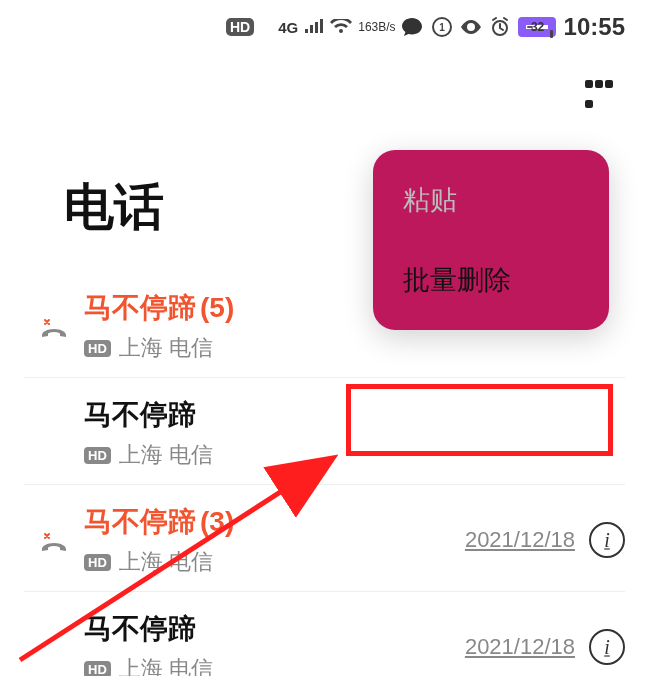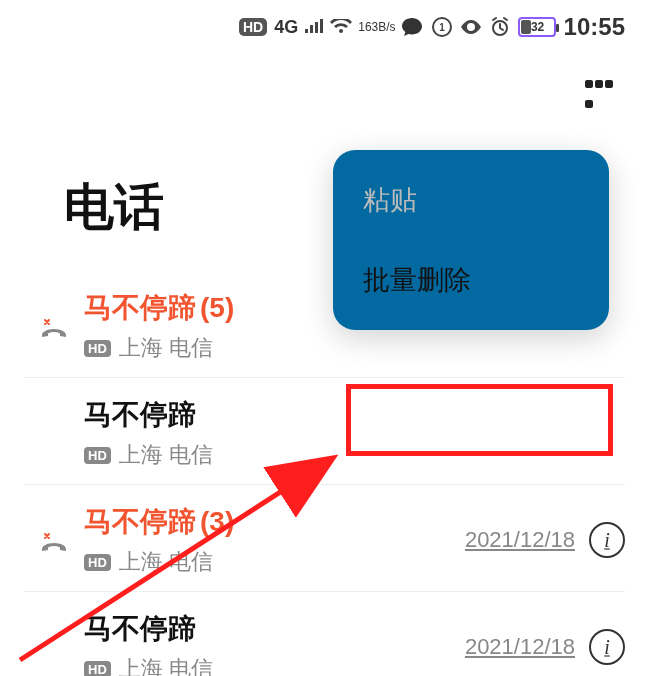--- a/index.html
+++ b/index.html
@@ -4,24 +4,24 @@
 <style>
   * { box-sizing: border-box; margin: 0; padding: 0; }
   html, body { width: 655px; height: 676px; font-family: -apple-system, "PingFang SC", "Helvetica Neue", Arial, sans-serif; background: #fff; color: #111; }
   .screen { width: 655px; height: 676px; position: relative; background: #fff; border-radius: 40px; overflow: hidden; }
 
   
   .status-bar { height: 54px; display: flex; justify-content: flex-end; align-items: center; padding: 0 30px 0 0; font-size: 20px; gap: 10px; color: #333; }
   .status-left { display: flex; align-items: center; gap: 6px; font-weight: 500; }
   .status-right { display: flex; align-items: center; gap: 8px; font-weight: 600; font-size: 24px; }
   .hd-badge { background: #555; color: #fff; border-radius: 5px; padding: 1px 4px; font-size: 14px; font-weight: 700; }
-  .net-type { font-size: 18px; font-weight: 600; margin-left: 1px; }
+  .net-type { font-size: 15px; font-weight: 600; margin-left: 18px; }
   .rate-stack { display: flex; flex-direction: row; line-height: 1; font-size: 12px; align-items: flex-start; }
   .sb-icon { display: inline-flex; align-items: center; justify-content: center; }
-  .battery { border: 2px solid #8b5cf6; border-radius: 4px; width: 38px; height: 20px; display: inline-flex; align-items: center; position: relative; font-size: 11px; justify-content: flex-start; padding-left: 2px; }
+  .battery { border: 8px solid #8b5cf6; border-radius: 4px; width: 38px; height: 20px; display: inline-flex; align-items: center; position: relative; font-size: 11px; justify-content: flex-start; padding-left: 2px; }
   .battery::after { content:""; position:absolute; right:-5px; top:5px; width:3px; height:8px; background:#444; border-radius:1px; }
   .battery-fill { position:absolute; left:1px; top:1px; bottom:1px; width:30%; background:#555; border-radius:2px; }
   .battery-num { position: relative; z-index:1; font-weight:700; color:#333; width:100%; text-align:center; font-size:12px; }
 
   
   .top-actions { height: 80px; display:flex; justify-content: flex-end; align-items: center; padding-right: 36px; }
   .more-dots { width: 40px; height: 40px; display:flex; flex-wrap: wrap; justify-content: space-between; align-content: space-between; padding: 6px; cursor: pointer; }
   .more-dots span { width: 8px; height: 8px; background:#222; border-radius: 2px; }
 
   
@@ -34,21 +34,21 @@
   .call-icon-col { width: 60px; display:flex; justify-content:center; align-items:flex-start; padding-top:4px; }
   .call-main { flex:1; }
   .call-name { font-size: 28px; font-weight: 600; display:flex; align-items: baseline; gap:4px; }
   .call-name.missed { color: #f1542f; }
   .call-sub { display:flex; align-items:center; gap:8px; margin-top:6px; color:#888; font-size:22px; }
   .hd-small { background:#888; color:#fff; border-radius:4px; font-size:13px; font-weight:700; padding:1px 4px; }
   .call-date-col { color:#888; font-size:22px; display:flex; align-items:center; gap:14px;text-decoration:underline; }
   .info-btn { width:36px; height:36px; border:2px solid #333; border-radius:50%; display:inline-flex; align-items:center; justify-content:center; font-family: Georgia, serif; font-style: italic; font-size:20px; color:#333; cursor:pointer; }
 
   
-  .popup { position:absolute; top:150px; right:46px; width:276px; background:#0369a1; border-radius:22px; box-shadow: 0 8px 30px rgba(0,0,0,0.18); padding: 10px 0; z-index: 5; }
+  .popup { position:absolute; top:150px; right:46px; width:236px; background:#be185d; border-radius:22px; box-shadow: 0 8px 30px rgba(0,0,0,0.18); padding: 10px 0; z-index: 5; }
   .popup-item { padding: 22px 30px; font-size: 27px; font-weight:500; color:#111; cursor:pointer; }
   .popup-item.disabled { color:#bbb; cursor:default; }
   .popup-item.highlight { position:relative; }
   .highlight-box { position:absolute; border:5px solid #ff1e1e; top:384px; right:42px; width:267px; height:72px; z-index:6; pointer-events:none; }
 
   
   .arrow-svg { position:absolute; left:0; top:0; width:655px; height:676px; pointer-events:none; z-index:7; }
 </style>
 </head>
 <body>

